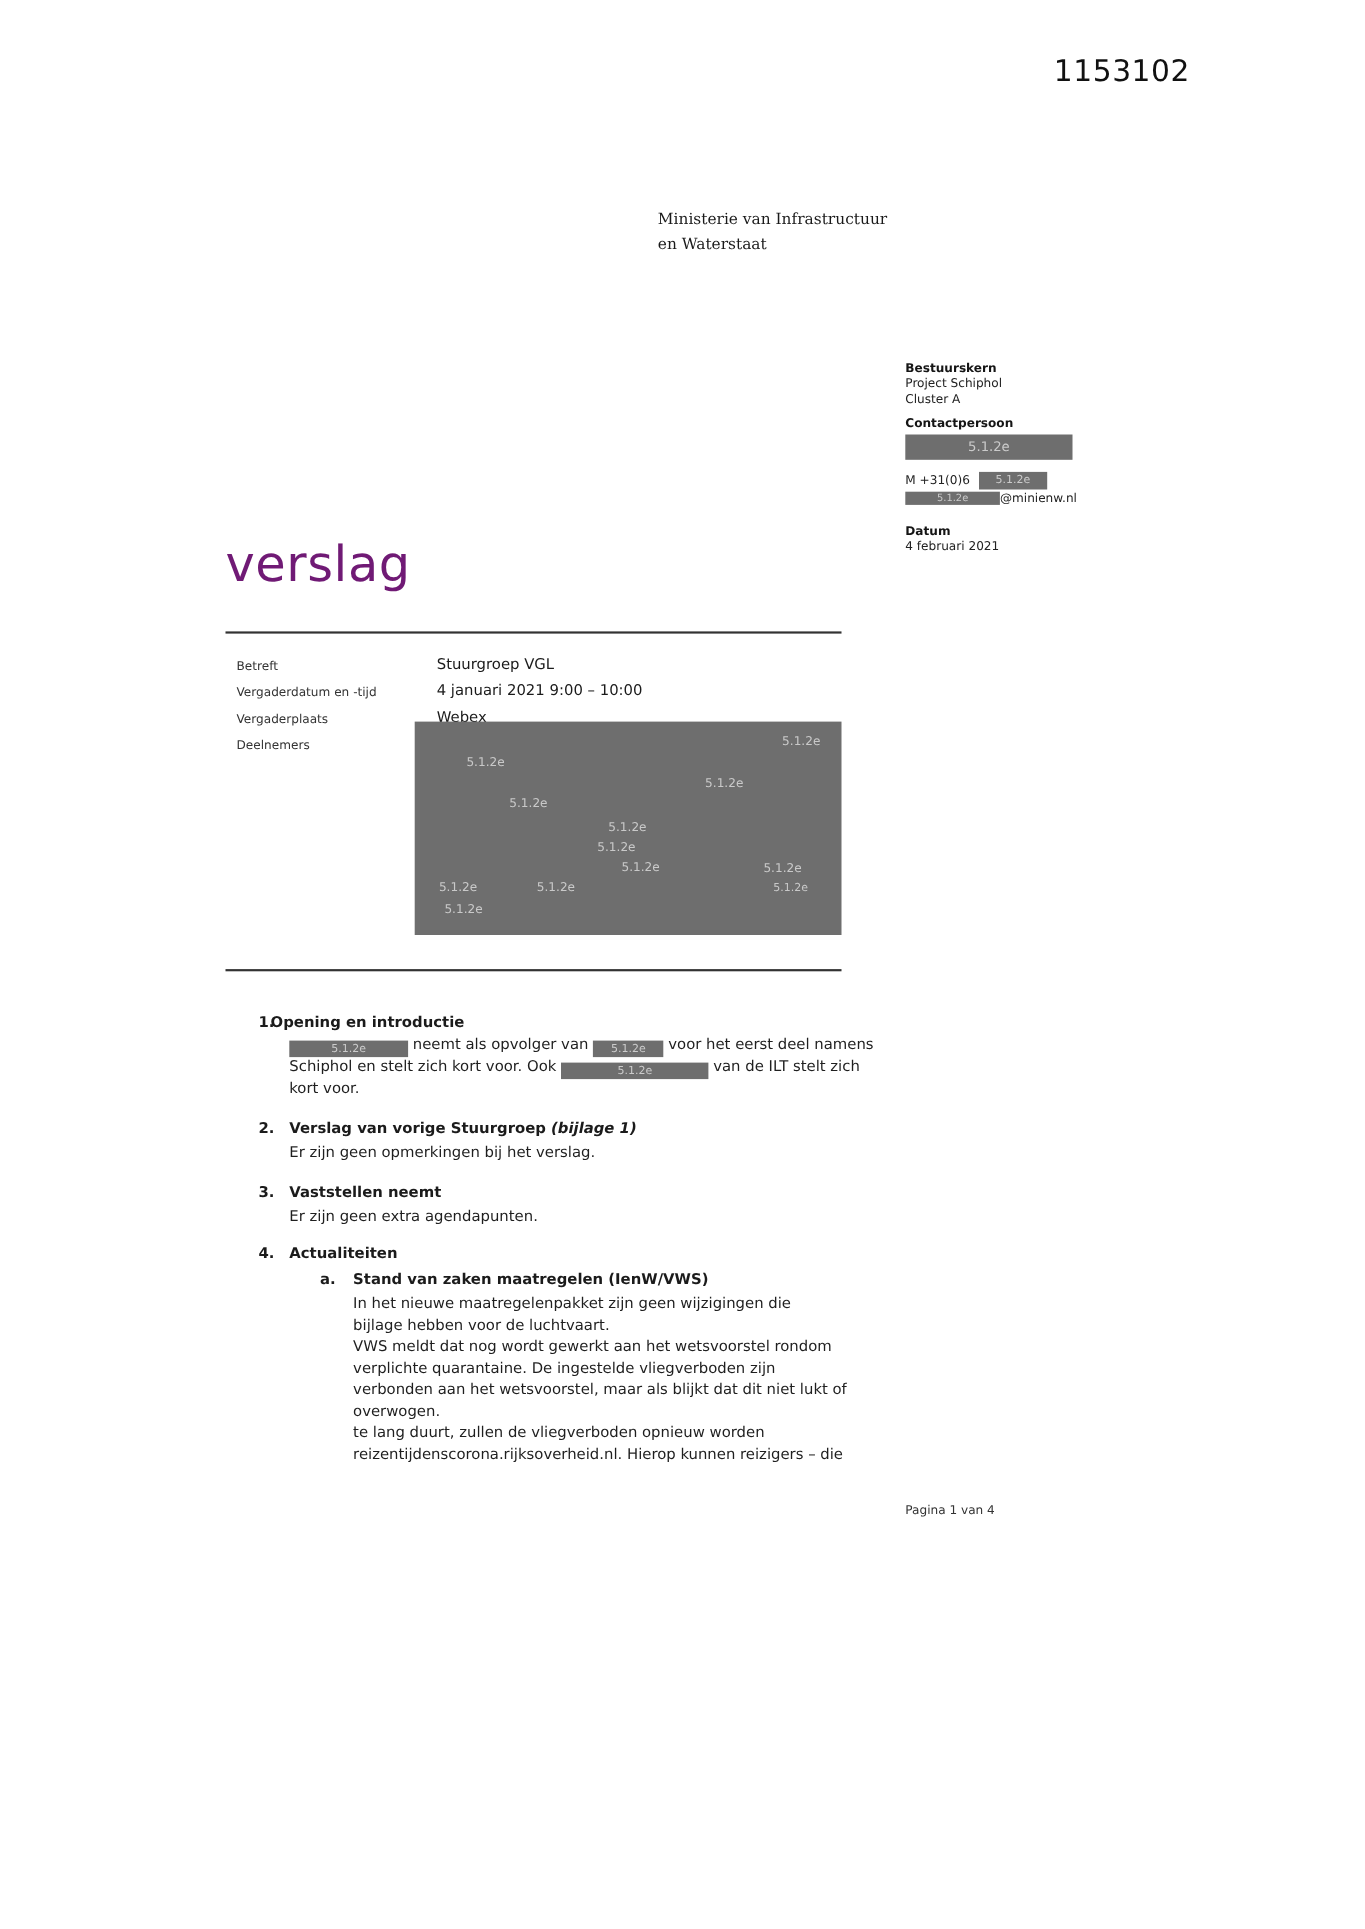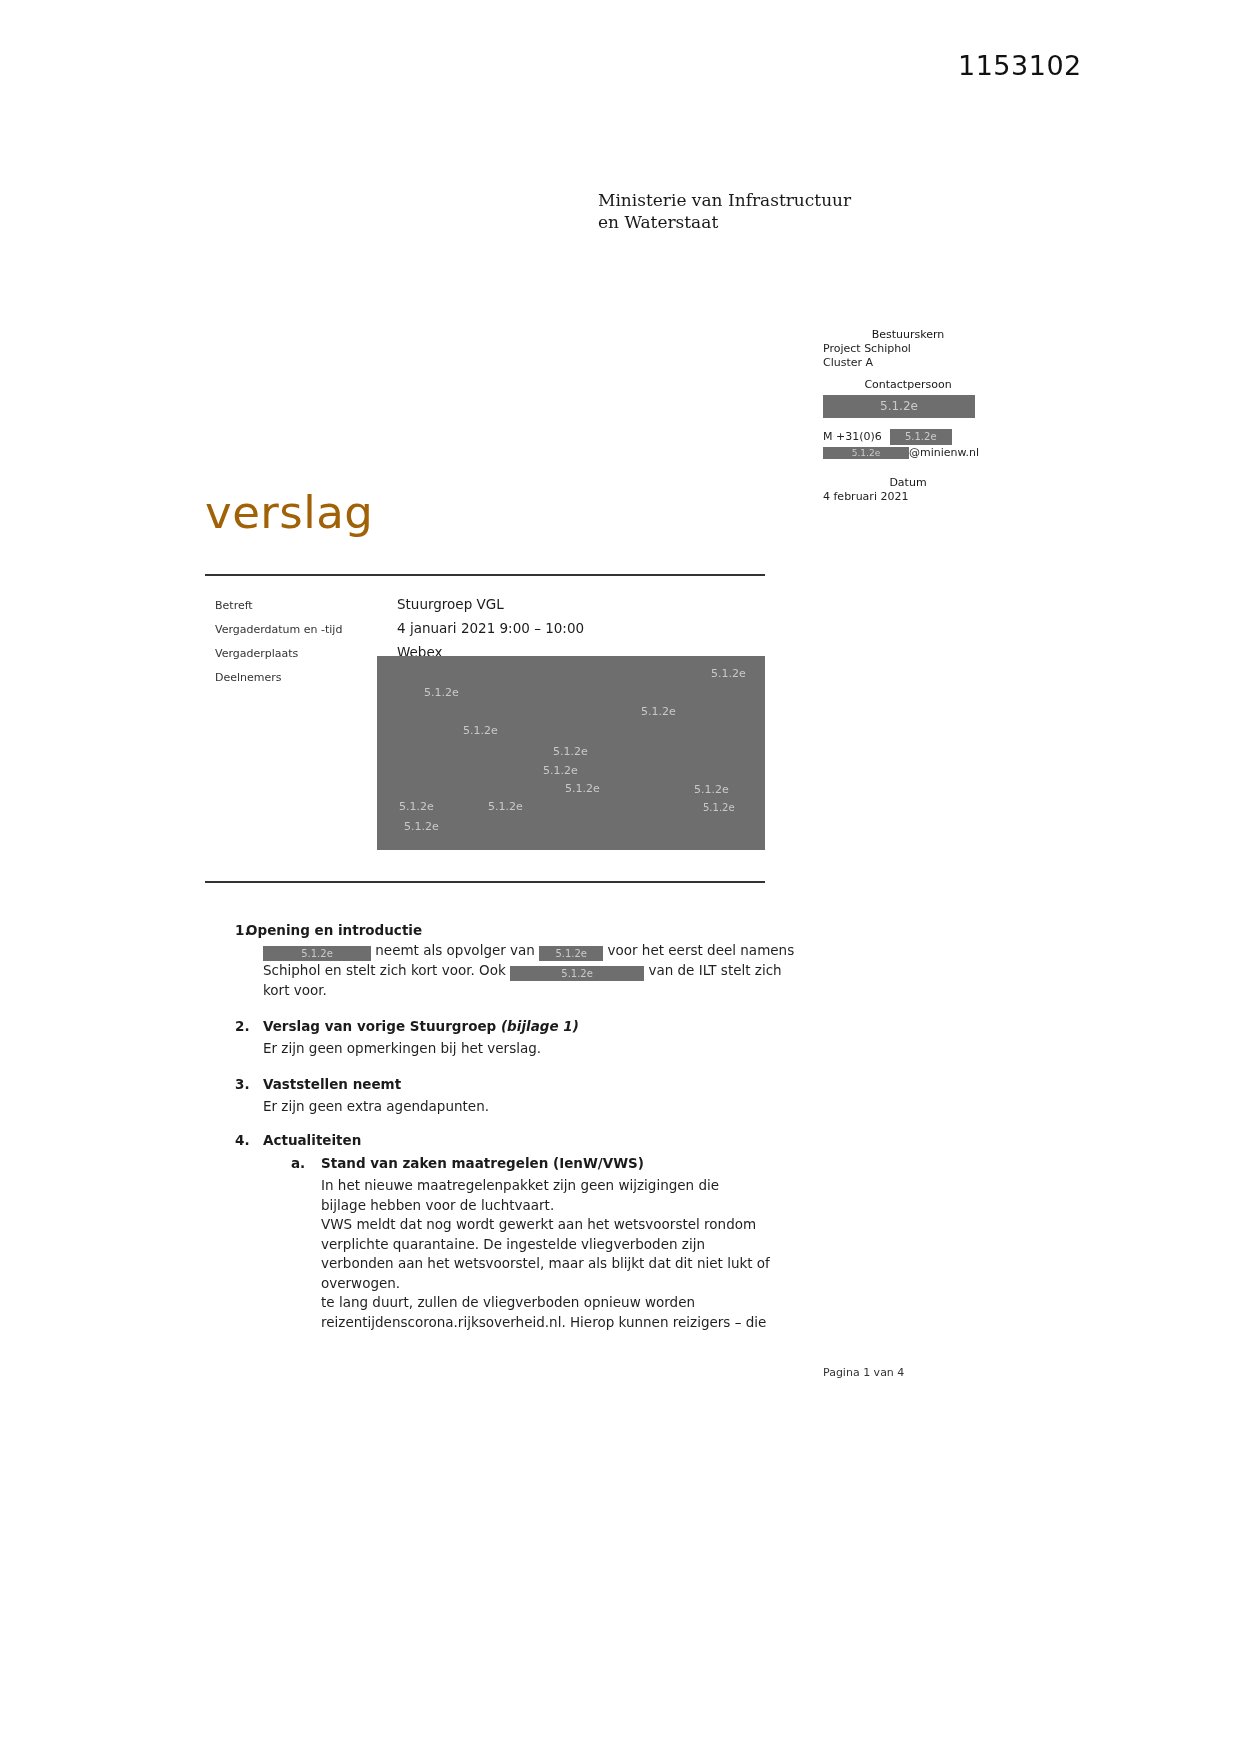--- a/index.html
+++ b/index.html
@@ -7,36 +7,36 @@
     position:relative; width:1241px; height:1754px;
     background:#ffffff; overflow:hidden;
     font-family:"DejaVu Sans","Liberation Sans",sans-serif;
     color:#1b1b1b;
   }
   .abs { position:absolute; }
 
   .doc-number { left:958px; top:50px; width:180px; font-size:27px; letter-spacing:0.5px; color:#111; }
 
   .ministry { left:598px; top:189px; font-family:"DejaVu Serif","Liberation Serif",serif;
-              font-size:17px; line-height:22px; color:#1a1a1a; }
+              font-size:14px; line-height:22px; color:#1a1a1a; }
 
   .sidebar { left:823px; top:328px; width:170px; font-size:11px; line-height:14px; color:#222; }
-  .sb-bold { font-weight:normal; color:#151515;text-align:center; }
+  .sb-bold { font-weight:bold; color:#151515; }
   .sb-gap  { height:8px; }
 
   .redaction { background:#6e6e6e; color:#cbcbcb; text-align:center; }
   .contact-bar { display:block; width:152px; height:23px; line-height:23px; font-size:12px; margin-top:3px; }
   .phone-line { margin-top:11px; white-space:nowrap; }
   .phone-box  { display:inline-block; width:62px; height:16px; line-height:16px; font-size:10px;
                 vertical-align:middle; margin-left:8px; }
   .email-line { margin-top:1px; white-space:nowrap; }
   .email-box  { display:inline-block; width:86px; height:12px; line-height:12px; font-size:9px;
                 vertical-align:middle; }
 
-  .page-title { left:205px; top:486px; font-size:45px; color:#a16207; letter-spacing:0.5px; }
+  .page-title { left:205px; top:486px; font-size:45px; color:#701a75; letter-spacing:0.5px; }
 
   .rule { left:205px; width:560px; height:2px; background:#333; }
   .rule-1 { top:574px; }
   .rule-2 { top:881px; }
 
   .meta-label { position:absolute; left:215px; font-size:11px; color:#333; }
   .meta-value { position:absolute; left:397px; font-size:13.5px; color:#1b1b1b; }
 
   .participants-block { left:377px; top:656px; width:388px; height:194px; background:#6e6e6e; }
   .p-red { position:absolute; font-size:11px; color:#c9c9c9; white-space:nowrap; }

